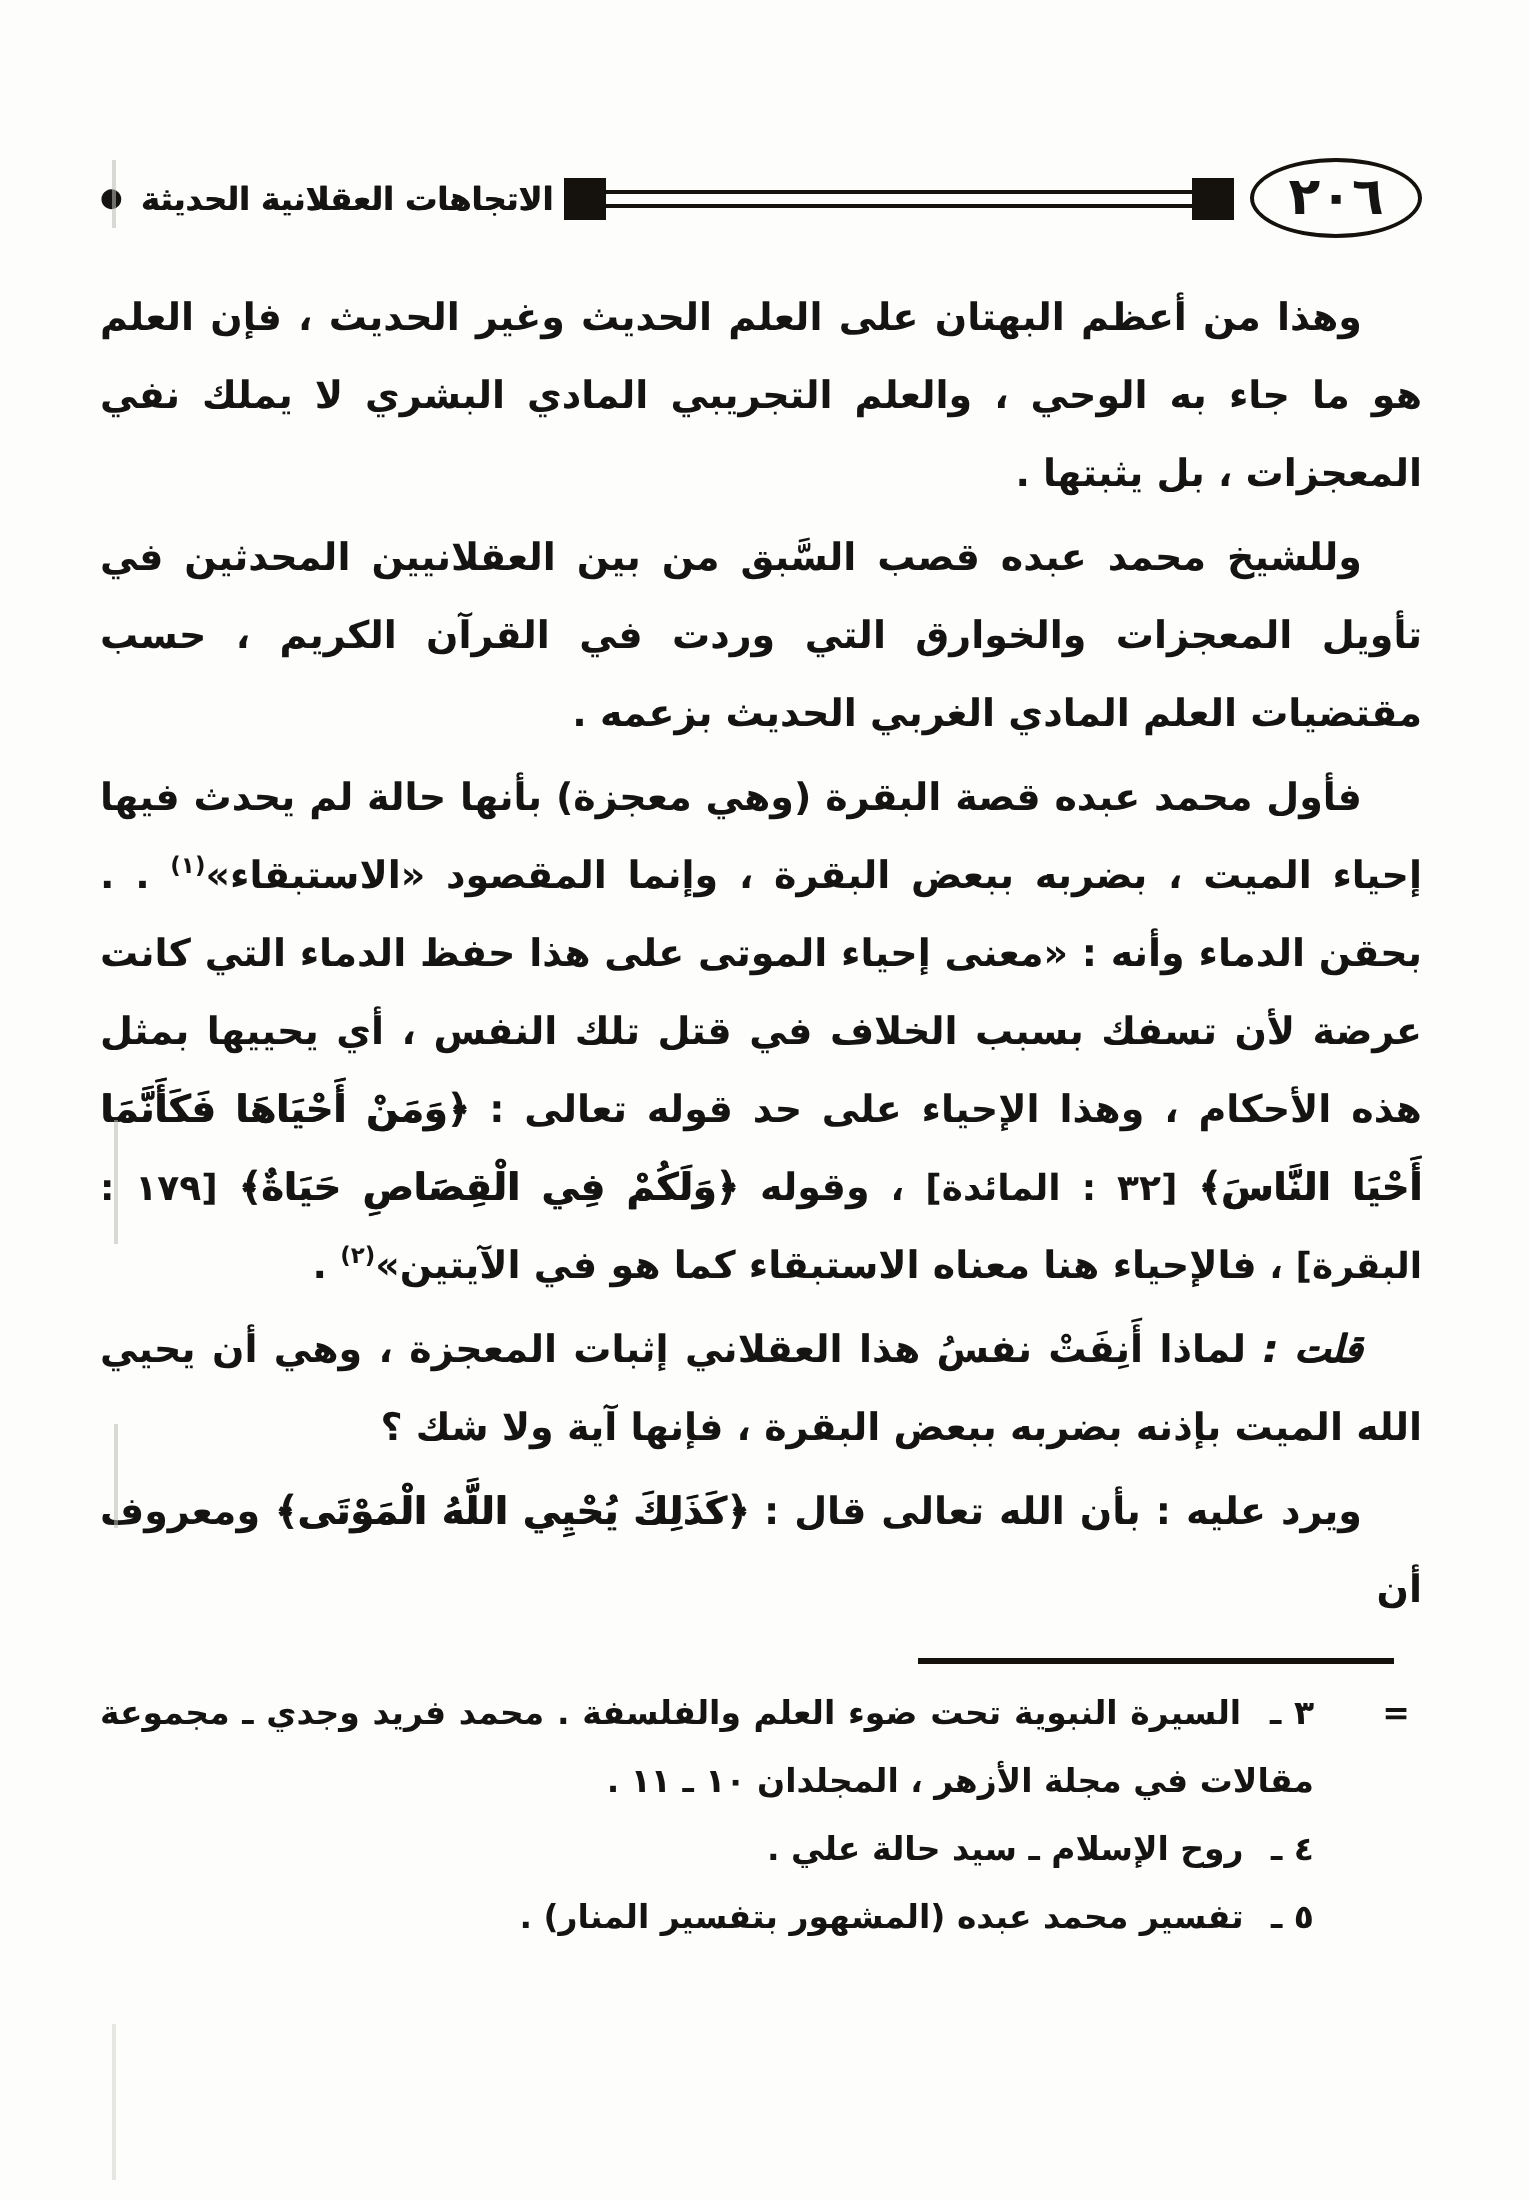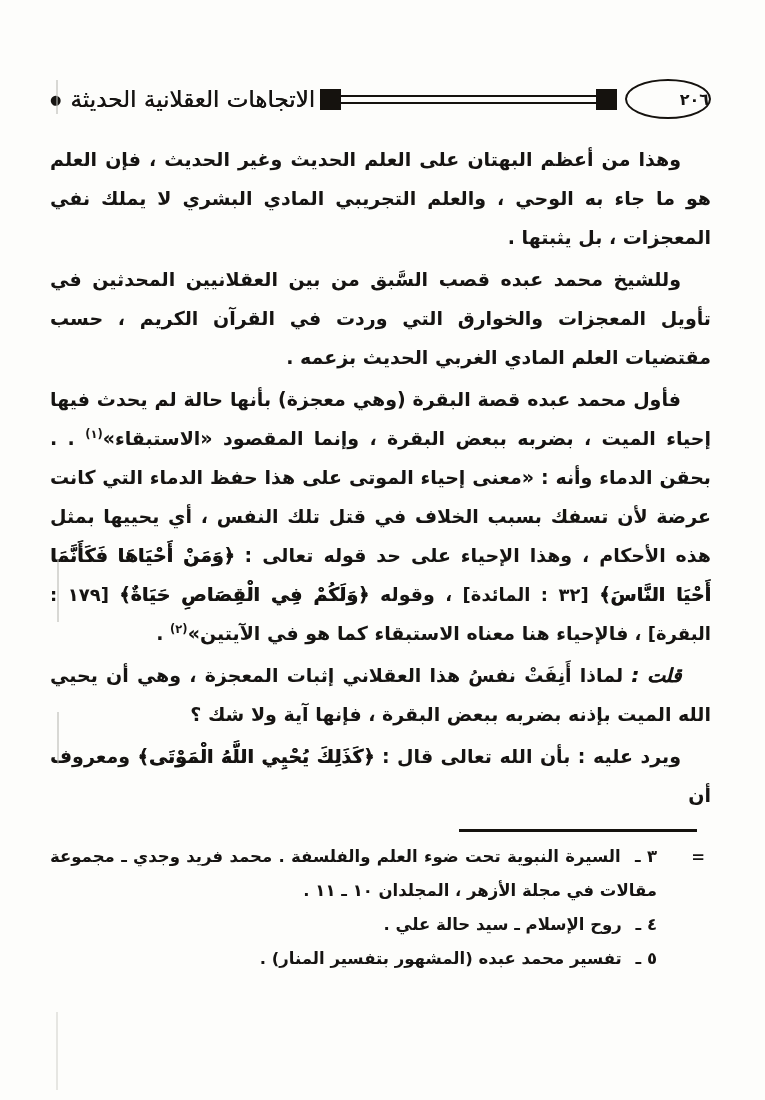--- a/index.html
+++ b/index.html
@@ -8,27 +8,27 @@
     background:#fdfdfb;color:#161412;
     font-family:"DejaVu Sans","Liberation Sans",sans-serif;
     direction:rtl;
   }
   .content{padding:78px 54px 0 50px;}
 
   
   .header{display:flex;align-items:center;height:42px;}
   .pagenum{
     flex:none;width:86px;height:40px;border:2.5px solid #15120e;border-radius:50%;
-    display:flex;align-items:center;
-    font-size:16px;font-weight:bold;letter-spacing:2px;box-sizing:border-box;
+    display:flex;align-items:center;justify-content:center;
+    font-size:26px;font-weight:bold;letter-spacing:2px;box-sizing:border-box;
   }
   .sq{flex:none;width:21px;height:21px;background:#15120e;}
   .sq-a{margin-right:8px;}
   .rule{flex:1;height:9px;border-top:2.5px solid #15120e;border-bottom:2.5px solid #15120e;box-sizing:border-box;}
-  .title{flex:none;margin-right:5px;font-size:23px;font-weight:normal;text-shadow:0.4px 0 currentColor;}
+  .title{flex:none;margin-right:5px;font-size:16px;font-weight:bold;text-shadow:0.4px 0 currentColor;}
   .bullet{flex:none;margin-right:9px;font-size:13px;line-height:1;}
 
   
   .body{margin-top:20px;font-size:19px;font-weight:bold;line-height:39px;text-align:justify;}
   .para{margin:0 0 3px 0;text-indent:30px;}
   .seg-q{text-shadow:0.5px 0 currentColor;}
   .seg-b{text-shadow:0.5px 0 currentColor;font-style:italic;}
   .seg-r{font-size:18px;}
   .seg-sup{font-size:11.5px;vertical-align:super;line-height:0;}
 

